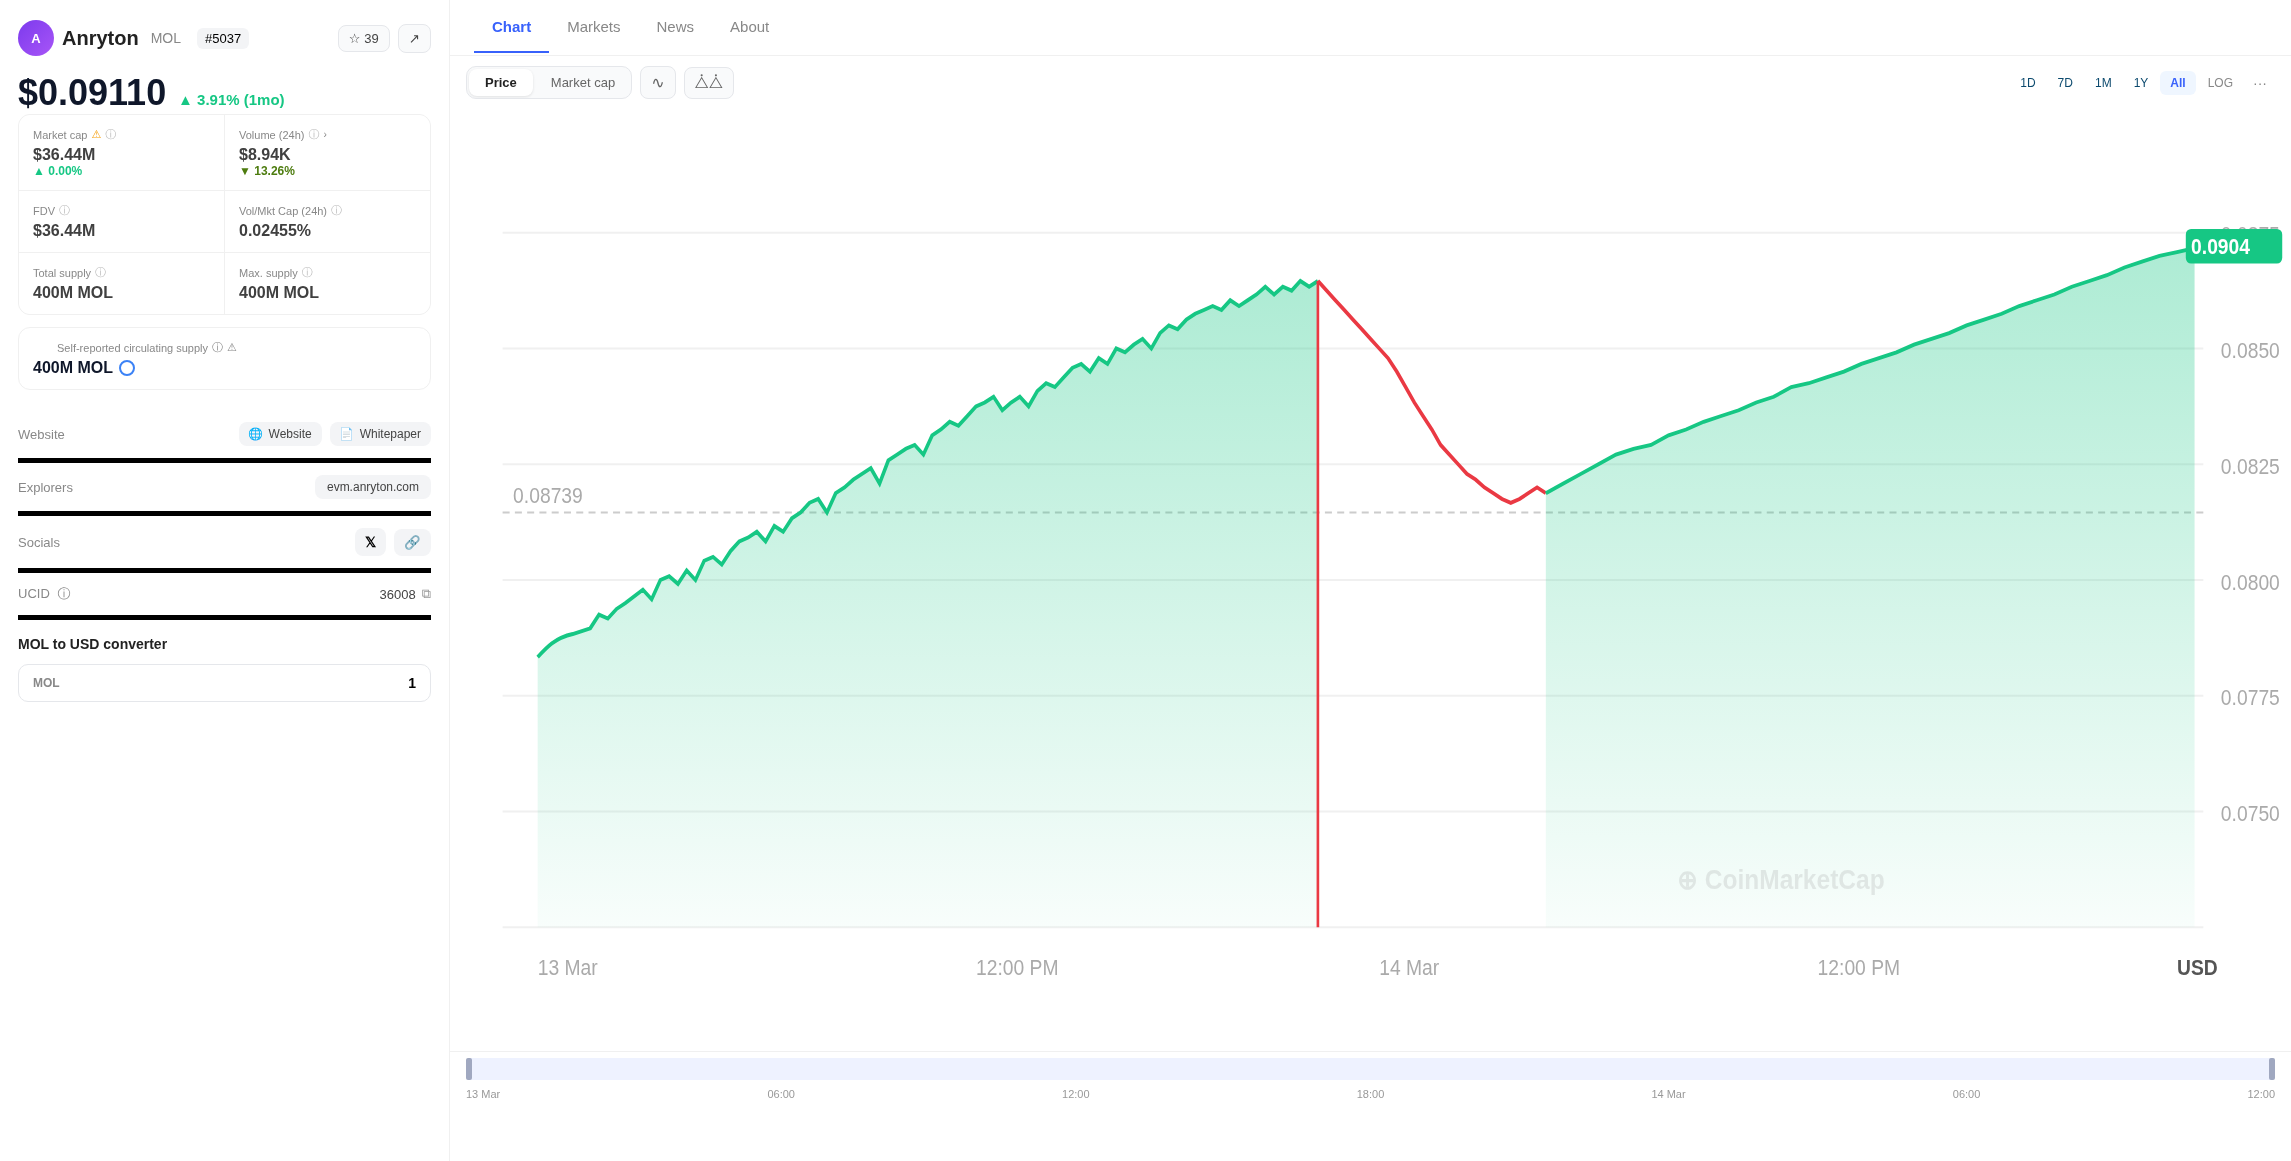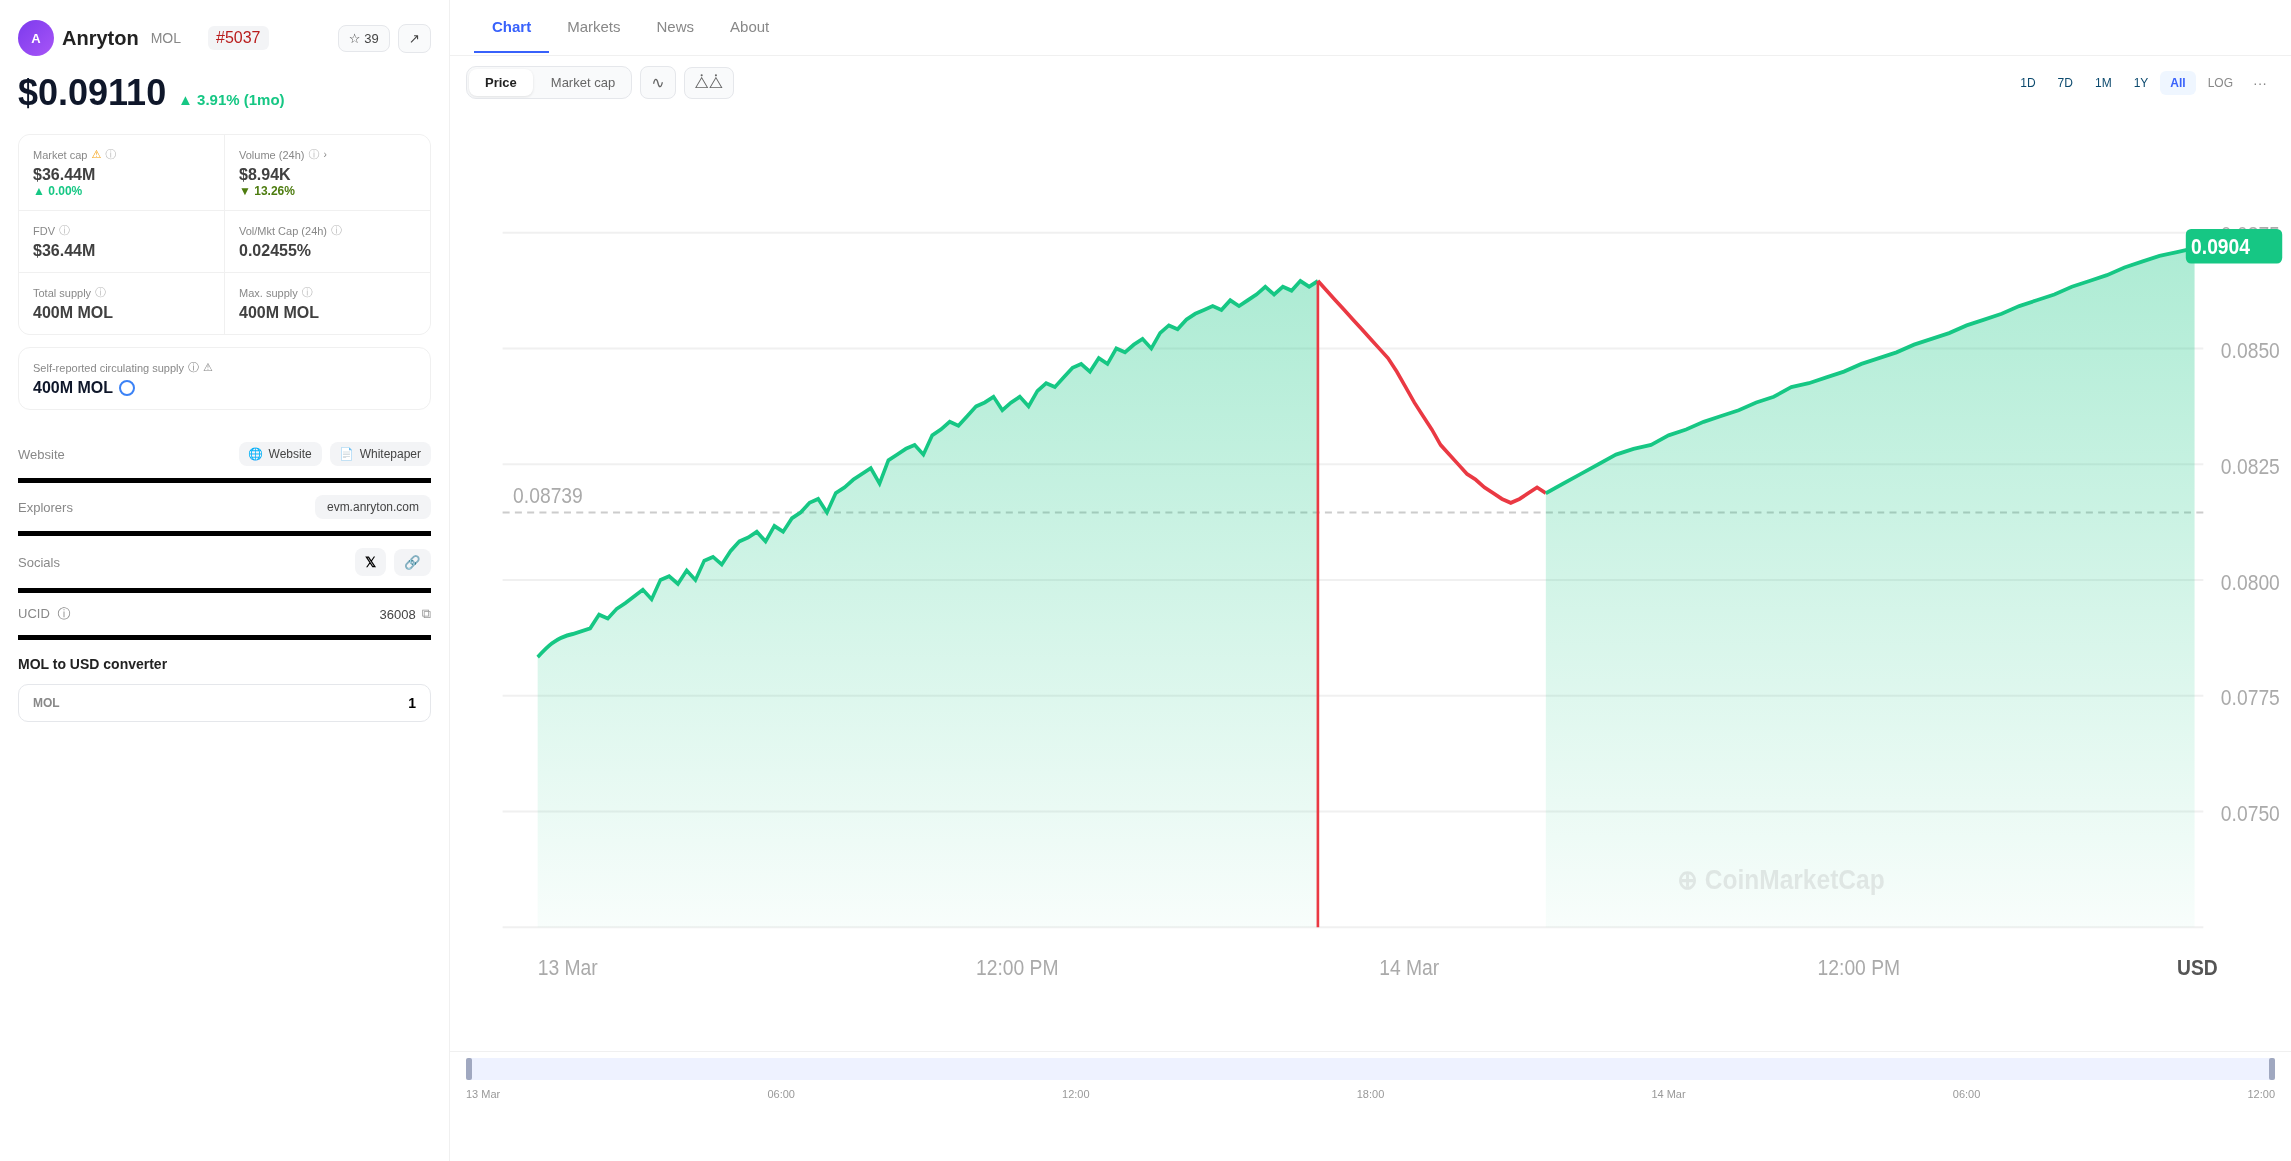--- a/index.html
+++ b/index.html
@@ -7,41 +7,41 @@
     
     .app-layout { display: flex; height: 100vh; overflow: hidden; }
     
     
     .left-panel { width: 450px; min-width: 450px; padding: 20px 18px; overflow-y: auto; border-right: 1px solid #f0f0f0; }
     
     .coin-header { display: flex; align-items: center; gap: 8px; margin-bottom: 16px; }
     .coin-logo { width: 36px; height: 36px; border-radius: 50%; background: linear-gradient(135deg, #7c3aed, #a855f7); display: flex; align-items: center; justify-content: center; color: #fff; font-weight: bold; font-size: 13px; }
     .coin-name { font-size: 20px; font-weight: 700; }
     .coin-symbol { font-size: 14px; color: #888; font-weight: 500; margin-left: 4px; }
-    .coin-rank { background: #f3f4f6; border-radius: 6px; padding: 3px 8px; font-size: 16px; color: #b91c1c; margin-left: 19px; }
+    .coin-rank { background: #f3f4f6; border-radius: 6px; padding: 3px 8px; font-size: 13px; color: #000000; margin-left: 8px; }
     .header-actions { display: flex; align-items: center; gap: 8px; margin-left: auto; }
     .star-btn { display: flex; align-items: center; gap: 4px; background: #f9fafb; border: 1px solid #e5e7eb; border-radius: 8px; padding: 5px 10px; cursor: pointer; font-size: 13px; color: #444; }
     .share-btn { background: #f9fafb; border: 1px solid #e5e7eb; border-radius: 8px; padding: 6px 10px; cursor: pointer; color: #444; }
     
-    .price-row { margin-bottom: 20px; }
+    .price-row { }
     .main-price { font-size: 36px; font-weight: 700; color: #0f172a; }
     .price-change { color: #16c784; font-size: 15px; font-weight: 600; margin-left: 8px; }
     
     .stats-grid { display: grid; grid-template-columns: 1fr 1fr; gap: 1px; background: #f0f0f0; border: 1px solid #f0f0f0; border-radius: 12px; overflow: hidden; margin-bottom: 12px; }
     .stat-cell { background: #fff; padding: 12px 14px; }
     .stat-label { font-size: 11px; color: #888; margin-bottom: 4px; display: flex; align-items: center; gap: 4px; }
     .stat-label .info-icon { color: #bbb; font-size: 11px; cursor: pointer; }
     .stat-label .warning-icon { color: #f59e0b; font-size: 11px; }
     .stat-label .arrow-icon { color: #888; font-size: 10px; cursor: pointer; }
     .stat-value { font-size: 16px; font-weight: 700; color: #404040; }
     .stat-change-pos { color: #16c784; font-size: 12px; font-weight: 600; }
     .stat-change-neg { color: #4d7c0f; font-size: 12px; font-weight: 600; }
     
     .self-reported { border: 1px solid #f0f0f0; border-radius: 12px; padding: 12px 14px; margin-bottom: 20px; }
-    .self-reported-label { font-size: 11px; color: #888; margin-bottom: 4px; display: flex; align-items: center; gap: 4px; }
+    .self-reported-label { font-size: 11px; color: #888; margin-bottom: 4px; display: flex; align-items: center; gap: 4px; margin-left: 24px; }
     .self-reported-value { font-size: 16px; font-weight: 700; color: #0f172a; display: flex; align-items: center; gap: 6px; }
     .circle-icon { width: 16px; height: 16px; border-radius: 50%; border: 2px solid #3b82f6; display: inline-block; }
     
     .info-row { display: flex; align-items: center; padding: 12px 0; border-bottom: 5px solid #000000; gap: 12px; }
     .info-row-label { color: #888; font-size: 13px; min-width: 80px; }
     .info-row-values { display: flex; align-items: center; gap: 8px; margin-left: auto; }
     .link-btn { display: flex; align-items: center; gap: 5px; background: #f3f4f6; border-radius: 8px; padding: 5px 10px; font-size: 12px; color: #444; cursor: pointer; border: none; }
     .social-btn { background: #f3f4f6; border-radius: 8px; padding: 6px 10px; cursor: pointer; border: none; display: flex; align-items: center; justify-content: center; }
     .explorer-btn { background: #f3f4f6; border-radius: 8px; padding: 5px 12px; font-size: 12px; color: #444; cursor: pointer; border: none; }
     

